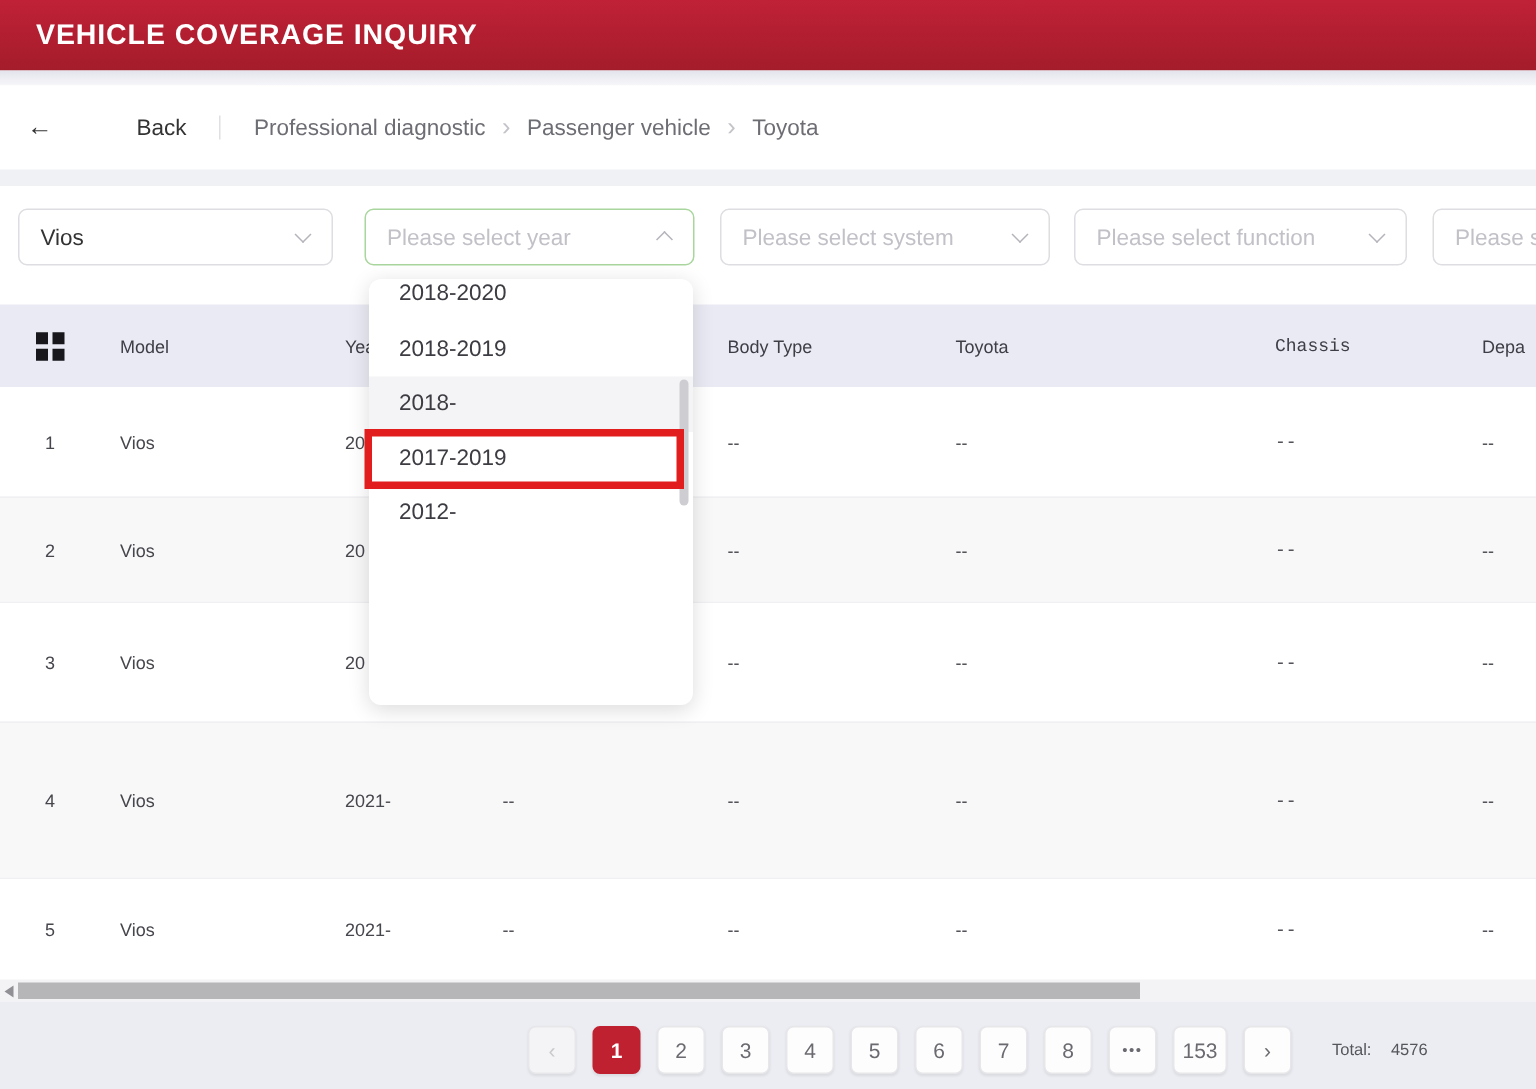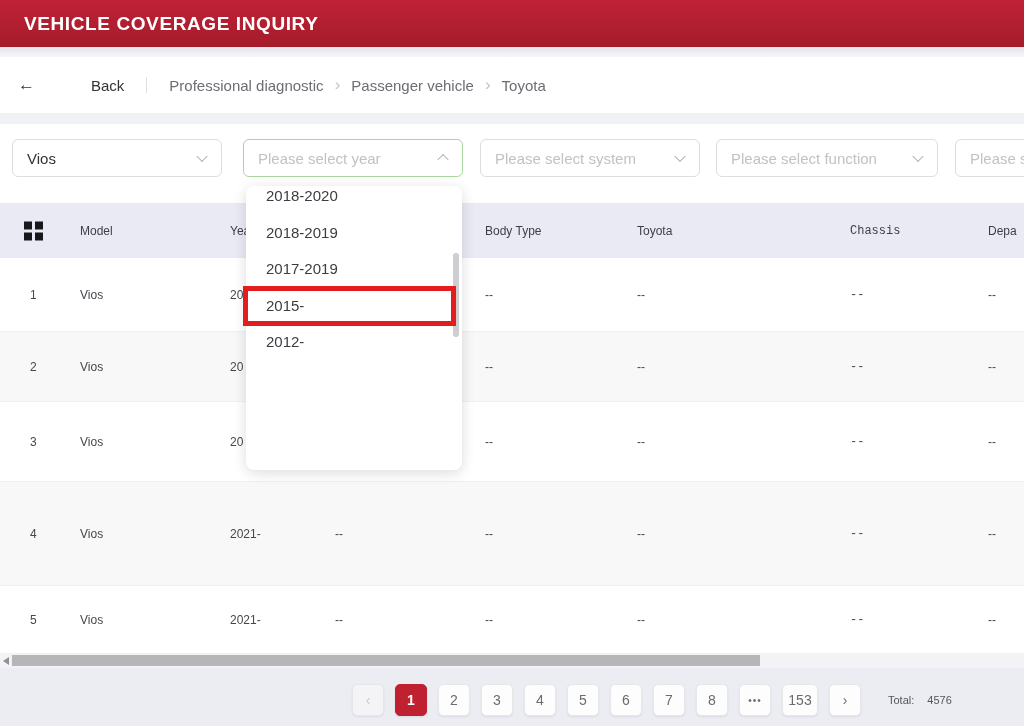--- a/index.html
+++ b/index.html
@@ -219,22 +219,22 @@
   <div class="hscroll">
     <span class="arrow-left"></span>
     <span class="thumb"></span>
   </div>
 </div>
 
 <div class="ydrop">
   <div class="list">
     <div class="opt">2018-2020</div>
     <div class="opt">2018-2019</div>
+    <div class="opt selected">2018-</div>
     <div class="opt">2017-2019</div>
-    <div class="opt">2015-</div>
     <div class="opt">2012-</div>
   </div>
   <span class="vthumb"></span>
 </div>
 <div class="annotation"></div>
 
 <div class="footer">
   <div class="pager">
     <div class="pbtn disabled">‹</div>
     <div class="pbtn active">1</div>

